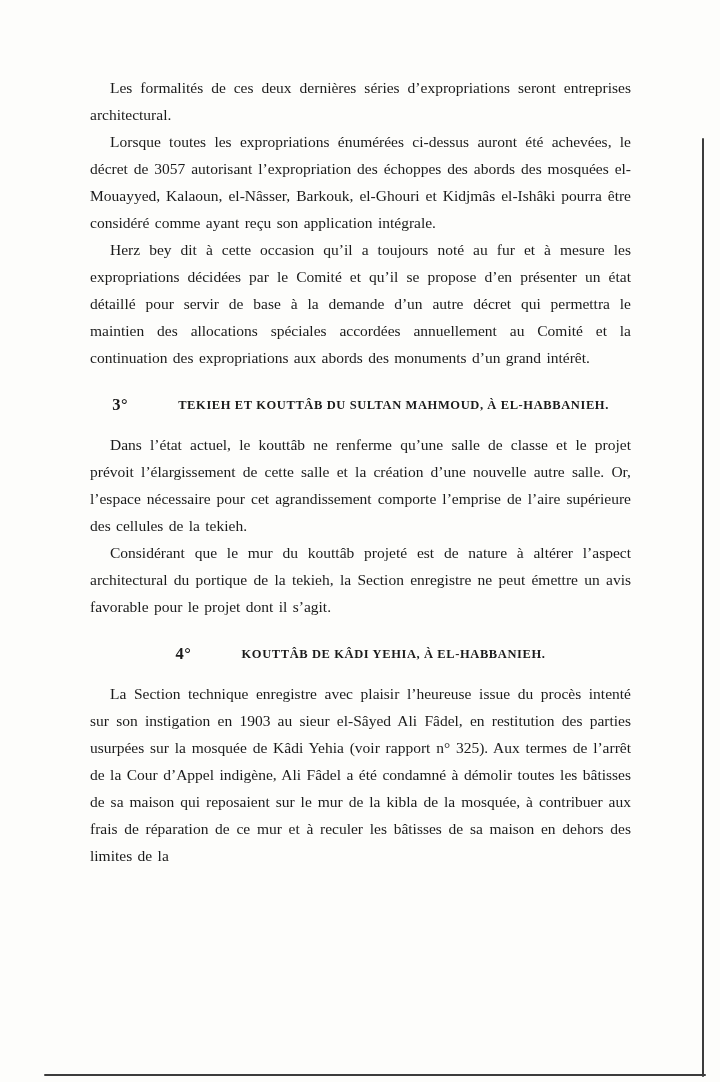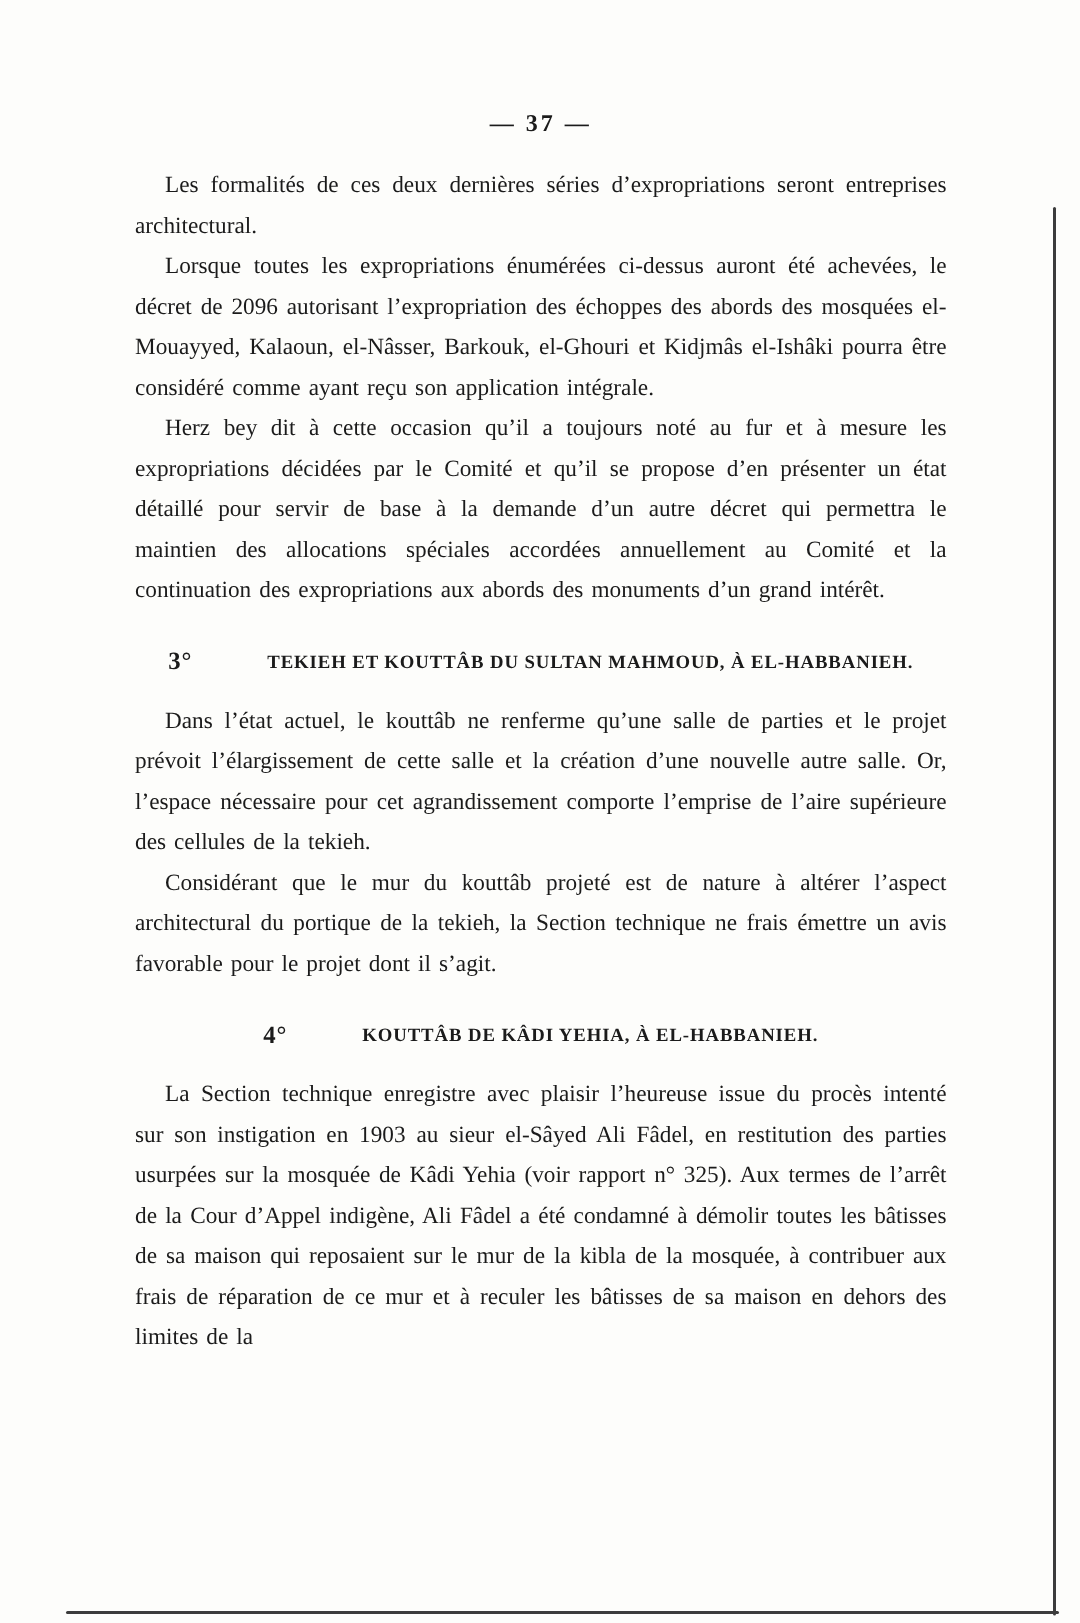--- a/index.html
+++ b/index.html
@@ -72,36 +72,35 @@
     height: 2px;
     background: #3c3c3c;
     border-radius: 1px;
   }
 </style>
 </head>
 <body>
 
 <div class="sheet">
 
-  <div class="page-number">— 37 —</div>
 
   <p class="body-para">Les formalités de ces deux dernières séries d’expropriations seront entreprises architectural.</p>
 
-  <p class="body-para">Lorsque toutes les expropriations énumérées ci-dessus auront été achevées, le décret de 2096 autorisant l’expropriation des échoppes des abords des mosquées el-Mouayyed, Kalaoun, el-Nâsser, Barkouk, el-Ghouri et Kidjmâs el-Ishâki pourra être considéré comme ayant reçu son application intégrale.</p>
+  <p class="body-para">Lorsque toutes les expropriations énumérées ci-dessus auront été achevées, le décret de 3057 autorisant l’expropriation des échoppes des abords des mosquées el-Mouayyed, Kalaoun, el-Nâsser, Barkouk, el-Ghouri et Kidjmâs el-Ishâki pourra être considéré comme ayant reçu son application intégrale.</p>
 
   <p class="body-para">Herz bey dit à cette occasion qu’il a toujours noté au fur et à mesure les expropriations décidées par le Comité et qu’il se propose d’en présenter un état détaillé pour servir de base à la demande d’un autre décret qui permettra le maintien des allocations spéciales accordées annuellement au Comité et la continuation des expropriations aux abords des monuments d’un grand intérêt.</p>
 
   <h2 class="section-heading">
     <span class="heading-num">3°</span><span class="heading-text">TEKIEH ET KOUTTÂB DU SULTAN MAHMOUD, À EL-HABBANIEH.</span>
   </h2>
 
 
-  <p class="body-para">Dans l’état actuel, le kouttâb ne renferme qu’une salle de parties et le projet prévoit l’élargissement de cette salle et la création d’une nouvelle autre salle. Or, l’espace nécessaire pour cet agrandissement comporte l’emprise de l’aire supérieure des cellules de la tekieh.</p>
+  <p class="body-para">Dans l’état actuel, le kouttâb ne renferme qu’une salle de classe et le projet prévoit l’élargissement de cette salle et la création d’une nouvelle autre salle. Or, l’espace nécessaire pour cet agrandissement comporte l’emprise de l’aire supérieure des cellules de la tekieh.</p>
 
-  <p class="body-para">Considérant que le mur du kouttâb projeté est de nature à altérer l’aspect architectural du portique de la tekieh, la Section technique ne frais émettre un avis favorable pour le projet dont il s’agit.</p>
+  <p class="body-para">Considérant que le mur du kouttâb projeté est de nature à altérer l’aspect architectural du portique de la tekieh, la Section enregistre ne peut émettre un avis favorable pour le projet dont il s’agit.</p>
 
   <h2 class="section-heading">
     <span class="heading-num">4°</span><span class="heading-text">KOUTTÂB DE KÂDI YEHIA, À EL-HABBANIEH.</span>
   </h2>
 
   <p class="body-para">La Section technique enregistre avec plaisir l’heureuse issue du procès intenté sur son instigation en 1903 au sieur el-Sâyed Ali Fâdel, en restitution des parties usurpées sur la mosquée de Kâdi Yehia (voir rapport n° 325). Aux termes de l’arrêt de la Cour d’Appel indigène, Ali Fâdel a été condamné à démolir toutes les bâtisses de sa maison qui reposaient sur le mur de la kibla de la mosquée, à contribuer aux frais de réparation de ce mur et à reculer les bâtisses de sa maison en dehors des limites de la</p>
 
 </div>
 
 <div class="edge-right"></div>

